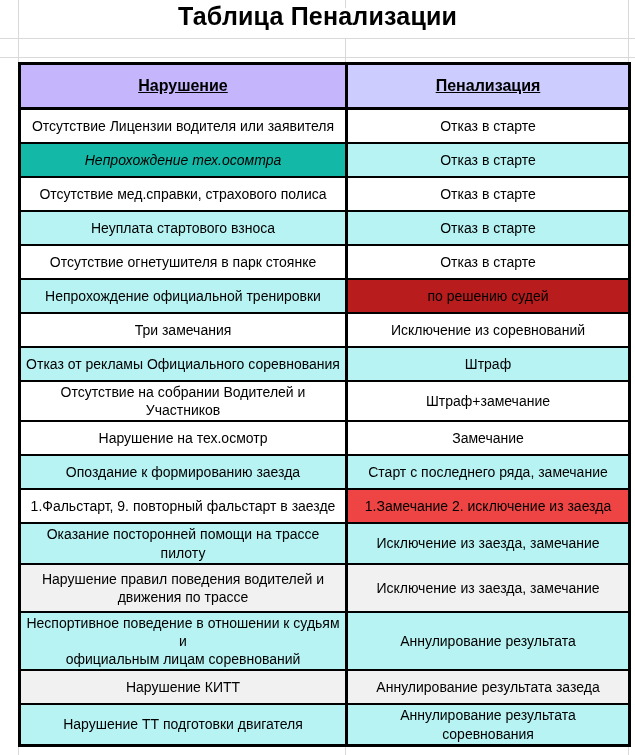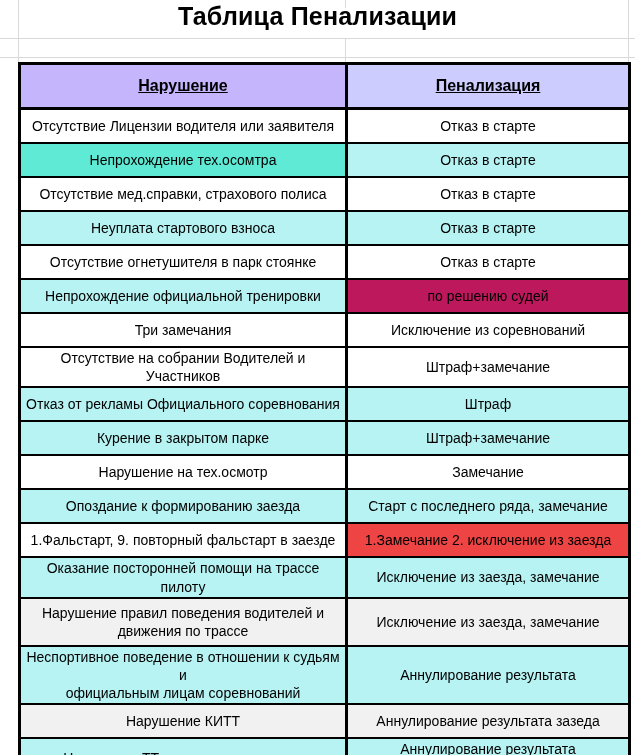--- a/index.html
+++ b/index.html
@@ -70,63 +70,59 @@
         <th style="background: rgb(204, 204, 255);">Пенализация</th>
       </tr>
     </thead>
     <tbody>
     <tr>
       <td style="background: rgb(255, 255, 255);">Отсутствие Лицензии водителя или заявителя</td>
       <td style="background: rgb(255, 255, 255);">Отказ в старте</td>
     </tr>
 
     <tr>
-      <td style="background: #5eead4;">Непрохождение тех.осомтра</td>
+      <td style="background: #14b8a6; font-style: italic;">Непрохождение тех.осомтра</td>
       <td style="background: rgb(183, 243, 243);">Отказ в старте</td>
     </tr>
 
     <tr>
       <td style="background: rgb(255, 255, 255);">Отсутствие мед.справки, страхового полиса</td>
       <td style="background: rgb(255, 255, 255);">Отказ в старте</td>
     </tr>
 
     <tr>
       <td style="background: rgb(183, 243, 243);">Неуплата стартового взноса</td>
       <td style="background: rgb(183, 243, 243);">Отказ в старте</td>
     </tr>
 
     <tr>
       <td style="background: rgb(255, 255, 255);">Отсутствие огнетушителя в парк стоянке</td>
       <td style="background: rgb(255, 255, 255);">Отказ в старте</td>
     </tr>
 
     <tr>
       <td style="background: rgb(183, 243, 243);">Непрохождение официальной тренировки</td>
-      <td style="background: #be185d;">по решению судей</td>
+      <td style="background: #b91c1c;">по решению судей</td>
     </tr>
 
     <tr>
       <td style="background: rgb(255, 255, 255);">Три замечания</td>
       <td style="background: rgb(255, 255, 255);">Исключение из соревнований</td>
     </tr>
 
     <tr>
-      <td style="background: rgb(255, 255, 255);">Отсутствие на собрании Водителей и Участников</td>
-      <td style="background: rgb(255, 255, 255);">Штраф+замечание</td>
-    </tr>
-
-    <tr>
       <td style="background: rgb(183, 243, 243);">Отказ от рекламы Официального соревнования</td>
       <td style="background: rgb(183, 243, 243);">Штраф</td>
     </tr>
 
     <tr>
-      <td style="background: rgb(183, 243, 243);">Курение в закрытом парке</td>
-      <td style="background: rgb(183, 243, 243);">Штраф+замечание</td>
+      <td style="background: rgb(255, 255, 255);">Отсутствие на собрании Водителей и Участников</td>
+      <td style="background: rgb(255, 255, 255);">Штраф+замечание</td>
     </tr>
+
 
     <tr>
       <td style="background: rgb(255, 255, 255);">Нарушение на тех.осмотр</td>
       <td style="background: rgb(255, 255, 255);">Замечание</td>
     </tr>
 
     <tr>
       <td style="background: rgb(183, 243, 243);">Опоздание к формированию заезда</td>
       <td style="background: rgb(183, 243, 243);">Старт с последнего ряда, замечание</td>
     </tr>

